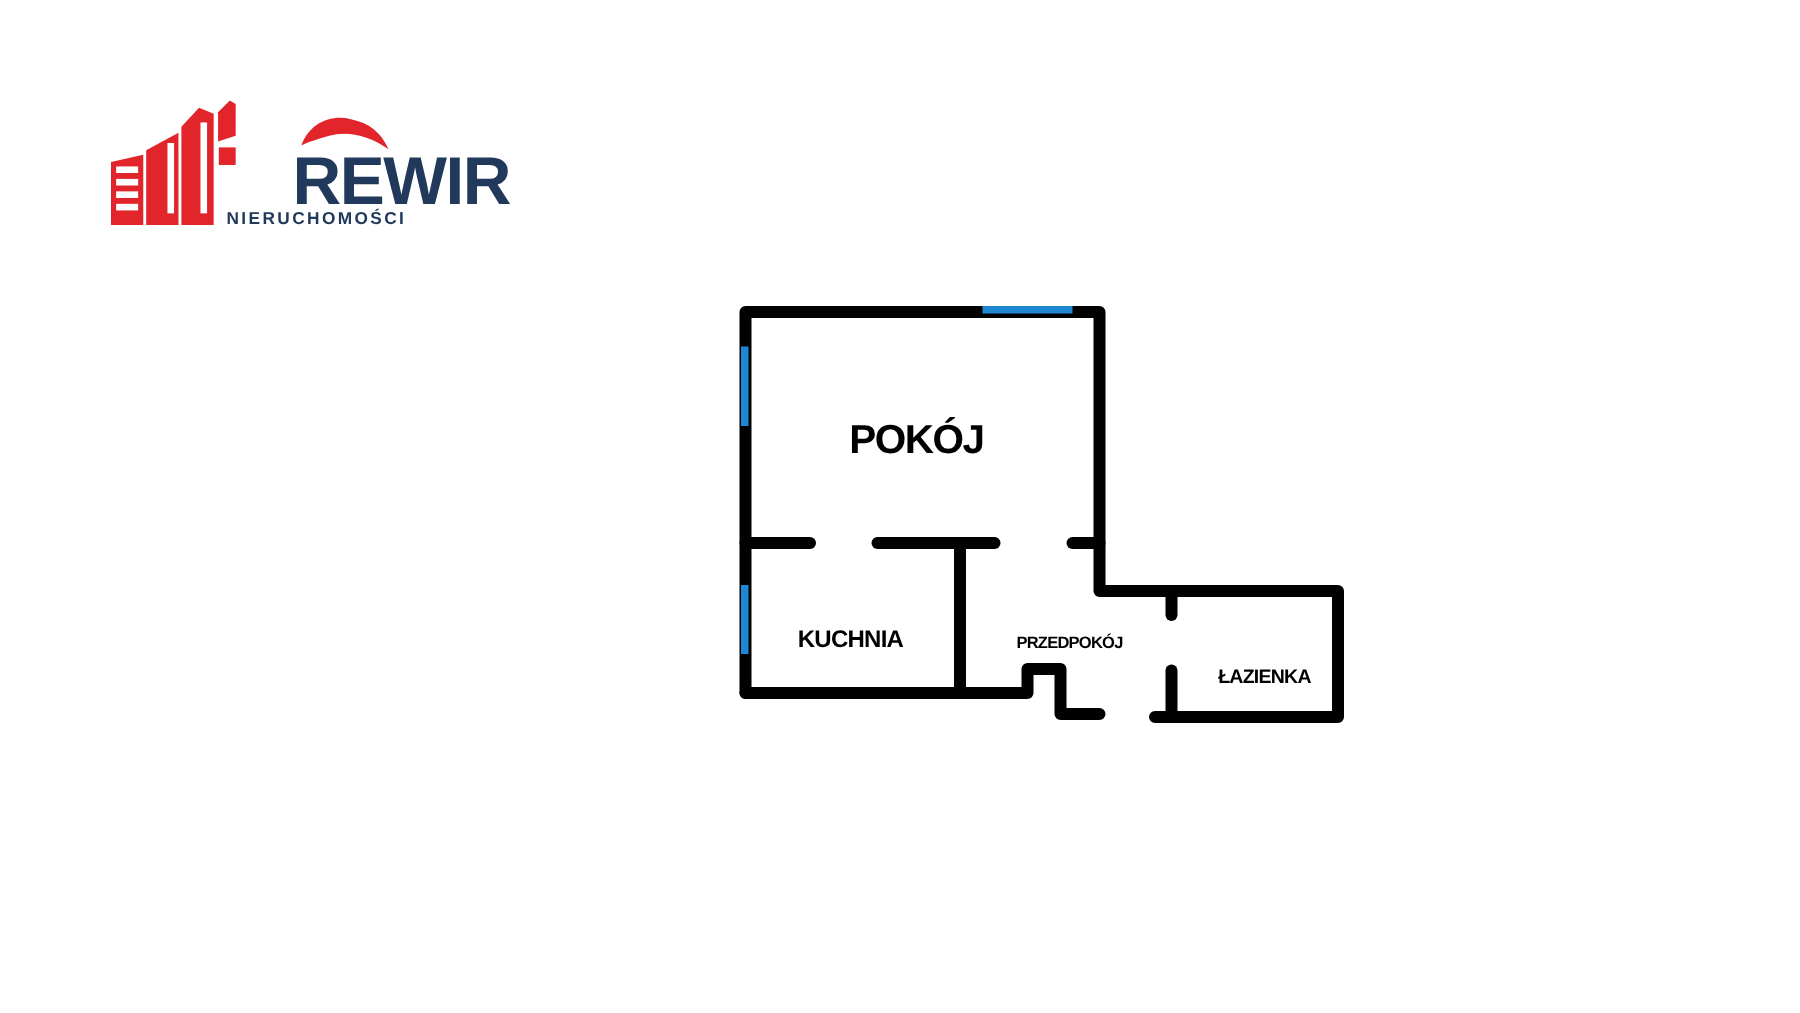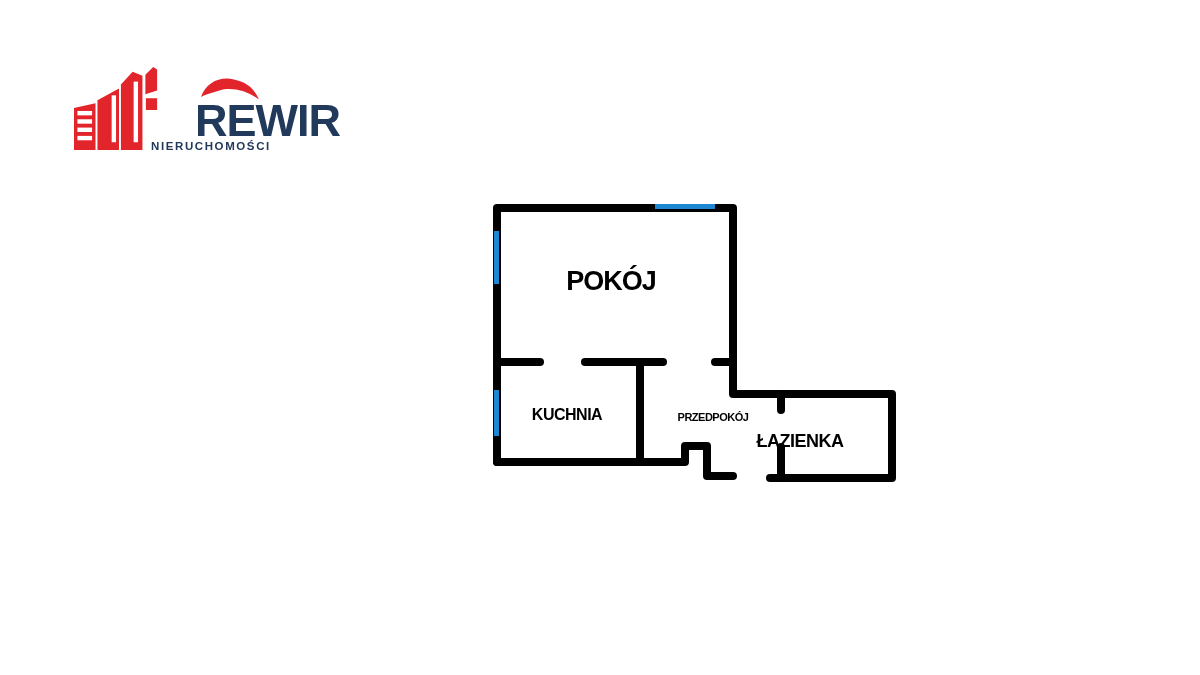--- a/index.html
+++ b/index.html
@@ -23,26 +23,26 @@
   .logo-tagline{
     position:absolute;left:91px;top:85px;
     font-size:11.5px;font-weight:700;letter-spacing:1.6px;
     color:#21395B;white-space:nowrap;text-align:right;
   }
 
   
   .plan-svg{position:absolute;left:0;top:0;width:1200px;height:675px}
   .room-label{
     position:absolute;font-weight:bold;color:#000;
-    text-align:center;white-space:nowrap;
+    text-align:center;white-space:nowrap;margin-top:12px;
   }
   #label-pokoj      {left:511px;top:266px;width:200px;font-size:27px;letter-spacing:-1px}
   #label-kuchnia    {left:467px;top:406px;width:200px;font-size:16px;letter-spacing:-0.5px}
   #label-przedpokoj {left:613px;top:411px;width:200px;font-size:11px;letter-spacing:-0.5px}
-  #label-lazienka   {left:700px;top:431px;width:200px;font-size:18px;letter-spacing:-0.5px}
+  #label-lazienka   {left:743px;top:431px;width:200px;font-size:13px;letter-spacing:-0.5px}
 </style>
 </head>
 <body>
 
 <div class="logo">
 
   <svg class="logo-building" viewBox="0 0 90 90">
     <g fill="#E2242B">
 
       <polygon points="0,44 22,39 22,87 0,87"></polygon>

